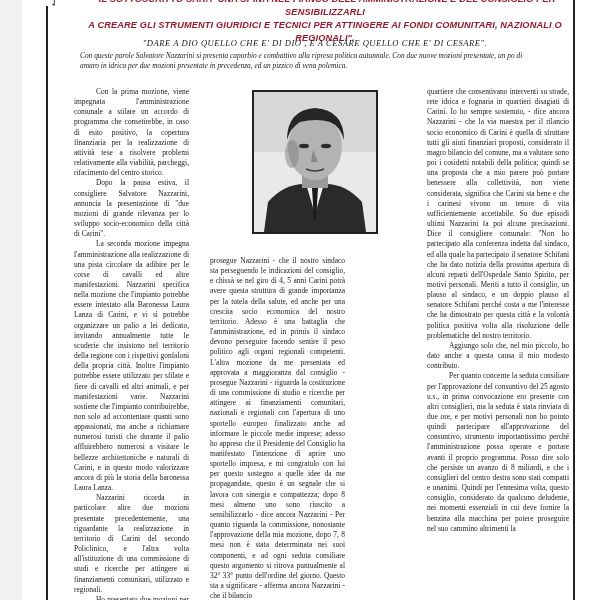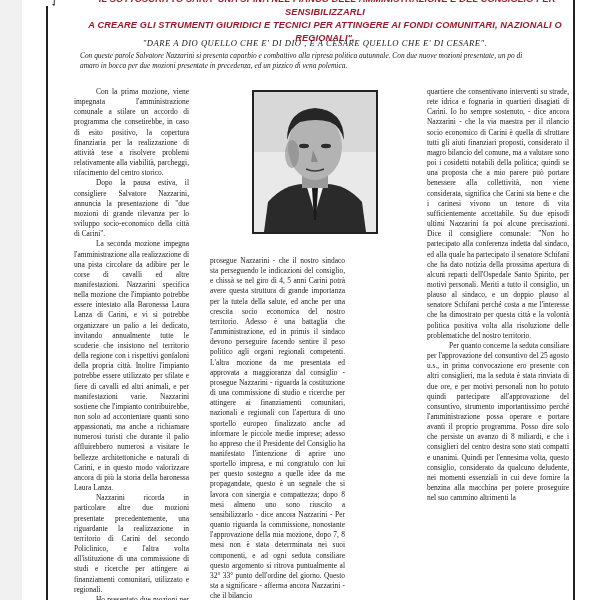--- a/index.html
+++ b/index.html
@@ -32,21 +32,21 @@
 <div class="frame-left"></div>
 <div class="frame-right"></div>
 <div class="corner-mark">✓</div>
 
 <div class="headline">
   <div>"IL SOTTOSCRITTO SARA' UNA SPINA NEL FIANCO DELL'AMMINISTRAZIONE E DEL CONSIGLIO PER SENSIBILIZZARLI</div>
   <div>A  CREARE GLI STRUMENTI GIURIDICI E TECNICI PER ATTINGERE AI FONDI COMUNITARI, NAZIONALI O REGIONALI".</div>
 </div>
 
 <div class="quote">"DARE A DIO QUELLO CHE E' DI DIO , E A CESARE QUELLO CHE E' DI CESARE".</div>
-<div class="intro">Con queste parole  Salvatore Nazzarini si presenta caparbio e combattivo alla ripresa politica autunnale. Con due nuove mozioni presentate, un po di amaro in bocca per due mozioni presentate in precedenza, ed un pizzico di vena polemica.</div>
+<div class="intro">Con queste parole  Salvatore Nazzarini si presenta caparbio e combattivo alla ripresa politica autunnale. Con due nuove mozioni presentate, un po di amaro in idrica per due mozioni presentate in precedenza, ed un pizzico di vena polemica.</div>
 
 <div class="photo">
   <svg viewBox="0 0 122 140">
     <rect x="0" y="0" width="122" height="140" fill="#e9e9e9"></rect>
     <rect x="0" y="0" width="122" height="60" fill="#d8d8d8"></rect>
     <path d="M10 140 L14 110 Q30 92 50 92 L72 92 Q92 92 108 110 L112 140 Z" fill="#2a2a2a"></path>
     <path d="M52 92 L61 122 L70 92 Z" fill="#f2f2f2"></path>
     <path d="M58 96 L64 96 L62 128 L60 128 Z" fill="#1a1a1a"></path>
     <rect x="48" y="76" width="26" height="20" fill="#9a9a9a"></rect>
     <ellipse cx="61" cy="55" rx="27" ry="33" fill="#b3b3b3"></ellipse>
@@ -66,14 +66,15 @@
   <p>Nazzarini ricorda in particolare altre due mozioni presentate precedentemente, una riguardante la realizzazione in territorio di Carini del secondo Policlinico, e l'altra volta all'istituzione di una commissione di studi e ricerche per attingere ai finanziamenti comunitari, utilizzato e regionali.</p>
   <p>Ho presentato due mozioni per la realizzazione di una struttura ospedaliera nell'area di proprietà dell'Ospedale Santo Spirito in contrada Brancaccio Ponticelli; - dice Salvatore Nazzarini - la prima è stata respinta con 3 voti favorevoli, 3 voti</p>
 </div>
 
 <div class="col col2">
   <p style="text-indent:0">prosegue Nazzarini - che il nostro sindaco sta perseguendo le indicazioni del consiglio, e chissà se nel giro di 4, 5 anni Carini potrà avere questa struttura di grande importanza per la tutela della salute, ed anche per una crescita socio economica del nostro territorio. Adesso è una battaglia che l'amministrazione, ed in primis il sindaco devono perseguire facendo sentire il peso politico agli organi regionali competenti. L'altra mozione da me presentata ed approvata a maggioranza dal consiglio - prosegue Nazzarini - riguarda la costituzione di una commissione di studio e ricerche per attingere ai finanziamenti comunitari, nazionali e regionali con l'apertura di uno sportello europeo finalizzato anche ad informare le piccole medie imprese; adesso ho appreso che il Presidente del Consiglio ha manifestato l'intenzione di aprire uno sportello impresa, e mi congratulo con lui per questo sostegno a quelle idee da me propagandate, questo è un segnale che si lavora con sinergia e compattezza; dopo 8 mesi almeno uno sono riuscito a sensibilizzarlo - dice ancora Nazzarini - Per quanto riguarda la commissione, nonostante l'approvazione della mia mozione, dopo 7, 8 mesi non è stata deterrminata nei suoi componenti, e ad ogni seduta consiliare questo argomento si ritrova puntualmente al  32°  33° punto dell'ordine del giorno. Questo sta a significare - afferma ancora Nazzarini - che il bilancio</p>
 </div>
 
 <div class="col col3" style="left:427px;width:142px;">
   <p style="text-indent:0">quartiere che consentivano interventi su strade, rete idrica e fognaria in quartieri disagiati di Carini. Io ho sempre sostenuto, - dice ancora Nazzarini - che la via maestra per il rilancio socio economico di Carini è quella di sfruttare tutti gli aiuti finanziari proposti, considerato il magro bilancio del comune, ma a valutare sono poi i cosidetti notabili della politica; quindi se una proposta che a mio parere può portare benessere alla collettività, non viene considerata, significa  che Carini sta bene e che i  carinesi  vivono un tenore di  vita sufficientemente accettabile. Su due episodi ultimi Nazzarini fa poi alcune precisazioni. Dice il consigliere comunale: "Non ho partecipato alla conferenza indetta dal  sindaco, ed alla quale ha partecipato il senatore Schifani che ha dato notizia della prossima apertura di alcuni reparti dell'Ospedale Santo Spirito, per motivi personali. Meriti a tutto il consiglio, un plauso al sindaco, e un doppio plauso al senatore Schifani perché costa a me l'interesse che ha dimostrato per questa città e la volontà politica positiva volta alla risoluzione delle problematiche del nostro territorio.</p>
+  <p>Aggiungo solo che, nel mio piccolo, ho dato anche a questa causa il mio modesto contributo.</p>
   <p>Per  quanto concerne la seduta consiliare per l'approvazione del consuntivo del 25 agosto u.s., in prima convocazione ero presente con altri consiglieri, ma la seduta è stata rinviata di due ore, e per motivi personali non ho potuto quindi partecipare all'approvazione del consuntivo, strumento importantissimo perché l'amministrazione possa operare e portare avanti il proprio programma. Posso dire solo che persiste un avanzo di 8 miliardi, e che i consiglieri del centro destra  sono stati compatti e unanimi. Quindi per l'ennesima volta, questo consiglio, considerato da qualcuno deludente, nei momenti essenziali in cui deve fornire la benzina alla macchina per potere proseguire nel suo cammino altrimenti la</p>
 </div>
 
 </body></html>

